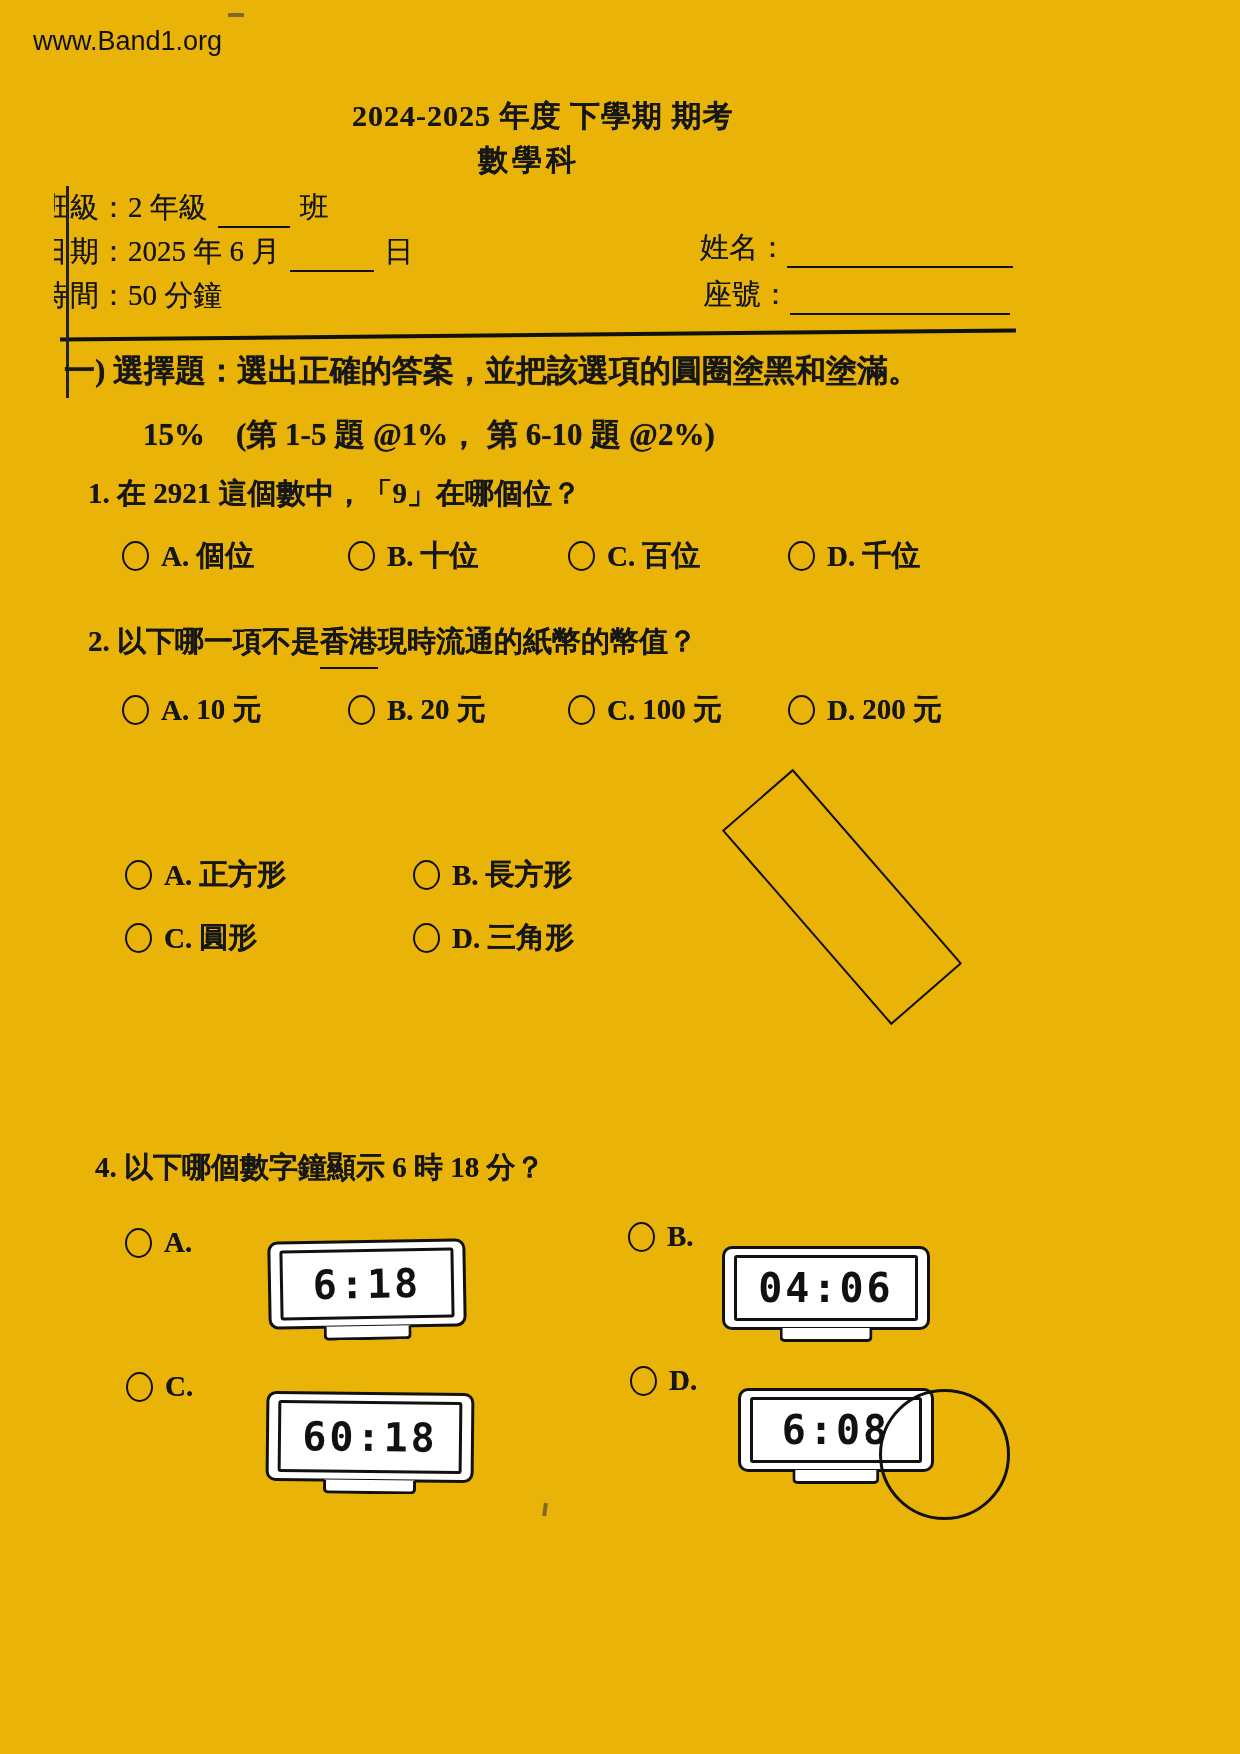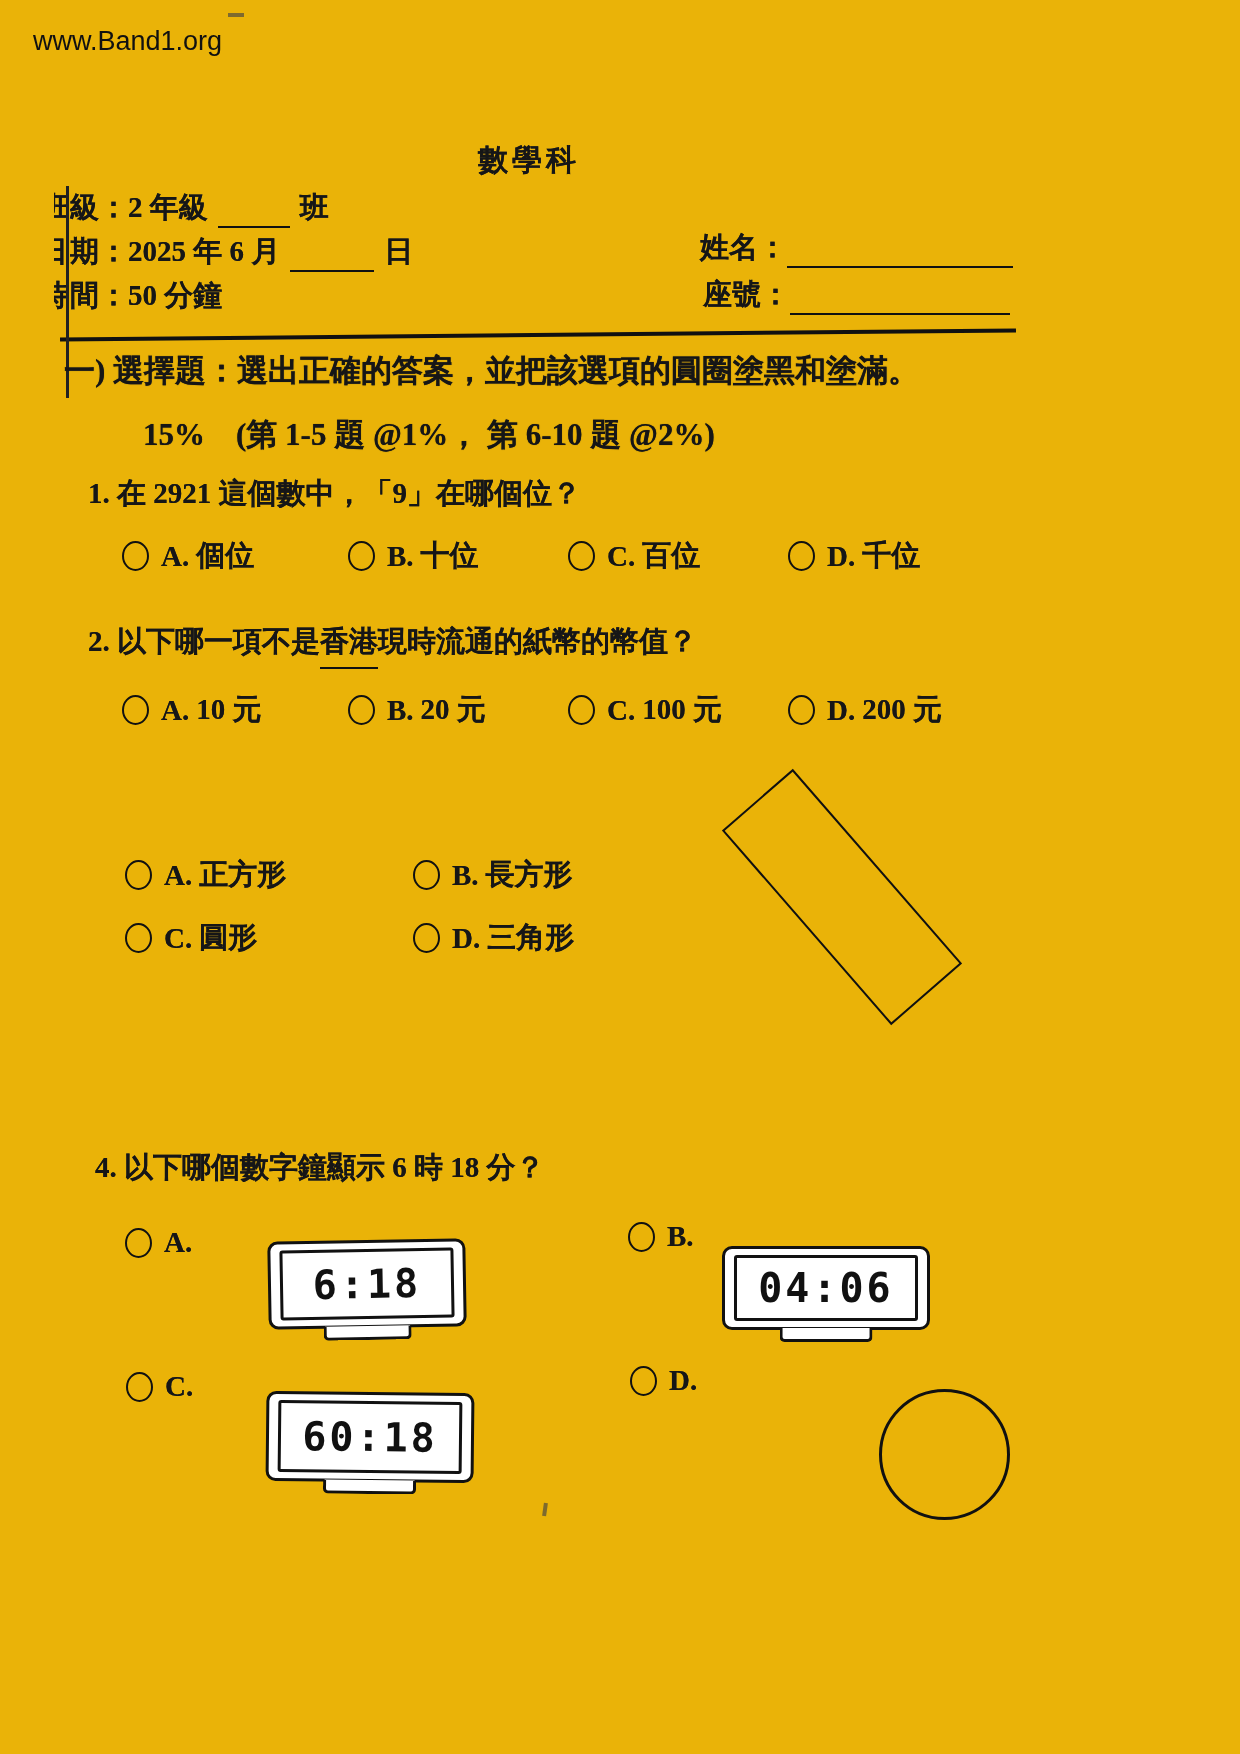--- a/index.html
+++ b/index.html
@@ -3,21 +3,21 @@
 <meta charset="utf-8">
 <style>
   html,body{margin:0;padding:0;background:#ffffff;}
   #canvas{
     position:relative;width:1240px;height:1754px;background:#eab308;
     font-family:"Liberation Serif","DejaVu Serif",serif;color:#161616;overflow:hidden;
   }
   .abs{position:absolute;}
   .watermark{font-family:"Liberation Sans","DejaVu Sans",sans-serif;font-size:27px;color:#111;}
   .title{font-size:30px;font-weight:700;letter-spacing:1px;text-shadow:0 0 .6px #333;}
-  .infoline{font-size:29px;font-weight:700;white-space:nowrap;text-shadow:0 0 .5px #333;}
+  .infoline{font-size:29px;font-weight:400;white-space:nowrap;text-shadow:0 0 .5px #333;}
   .clip{display:inline-block;width:16px;overflow:hidden;vertical-align:bottom;}
   .clip > span{display:inline-block;margin-left:-15px;}
   .blank{display:inline-block;border-bottom:2.5px solid #111;height:1.1em;vertical-align:bottom;margin:0 10px;}
   .fieldline{display:inline-block;border-bottom:2.5px solid #111;height:1.15em;vertical-align:bottom;}
   .rule-h{background:#111;height:3.5px;transform:rotate(-0.55deg);}
   .rule-v{background:#222;width:2.5px;}
   .sec-head{font-size:31px;font-weight:800;white-space:nowrap;text-shadow:0 0 .7px #222;}
   .qtext{font-size:29px;font-weight:600;white-space:nowrap;text-shadow:0 0 .4px #333;}
   .uline{border-bottom:2.5px solid #111;padding-bottom:10px;}
   .opt{display:flex;align-items:center;font-size:29px;font-weight:600;white-space:nowrap;text-shadow:0 0 .4px #333;}
@@ -34,20 +34,21 @@
   .speck{background:#444;opacity:.65;}
 </style>
 </head>
 <body>
 
 <div id="canvas">
 
   <div class="abs watermark" style="left:33px;top:26px;">www.Band1.org</div>
   <div class="abs speck" style="left:228px;top:13px;width:16px;height:4px;"></div>
 
+  <div class="abs title" style="left:352px;top:96px;">2024-2025 年度 下學期 期考</div>
   <div class="abs title" style="left:478px;top:140px;letter-spacing:4px;">數學科</div>
 
   <div class="abs infoline" style="left:54px;top:188px;">
     <span class="clip"><span>班</span></span><span>級：2 年級</span><span class="blank" style="width:72px;"></span><span>班</span>
   </div>
   <div class="abs infoline" style="left:54px;top:232px;">
     <span class="clip"><span>日</span></span><span>期：2025 年 6 月</span><span class="blank" style="width:84px;"></span><span>日</span>
   </div>
   <div class="abs infoline" style="left:54px;top:276px;">
     <span class="clip"><span>時</span></span><span>間：50 分鐘</span>
@@ -160,17 +161,21 @@
   </div>
   <div class="abs clock" style="left:266px;top:1392px;width:208px;height:90px;transform:rotate(0.6deg);">
     <div class="clock-display">60:18</div>
     <div class="clock-base"></div>
   </div>
 
   <div class="abs opt" style="left:630px;top:1364px;">
     <span class="circle"></span>
     <span class="opt-label">D.</span>
   </div>
+  <div class="abs clock" style="left:738px;top:1388px;width:196px;height:84px;">
+    <div class="clock-display">6:08</div>
+    <div class="clock-base"></div>
+  </div>
 
   <div class="abs circle-big" style="left:879px;top:1389px;"></div>
   <div class="abs speck" style="left:543px;top:1503px;width:4px;height:13px;transform:rotate(8deg);"></div>
 
 </div>
 
 </body></html>

